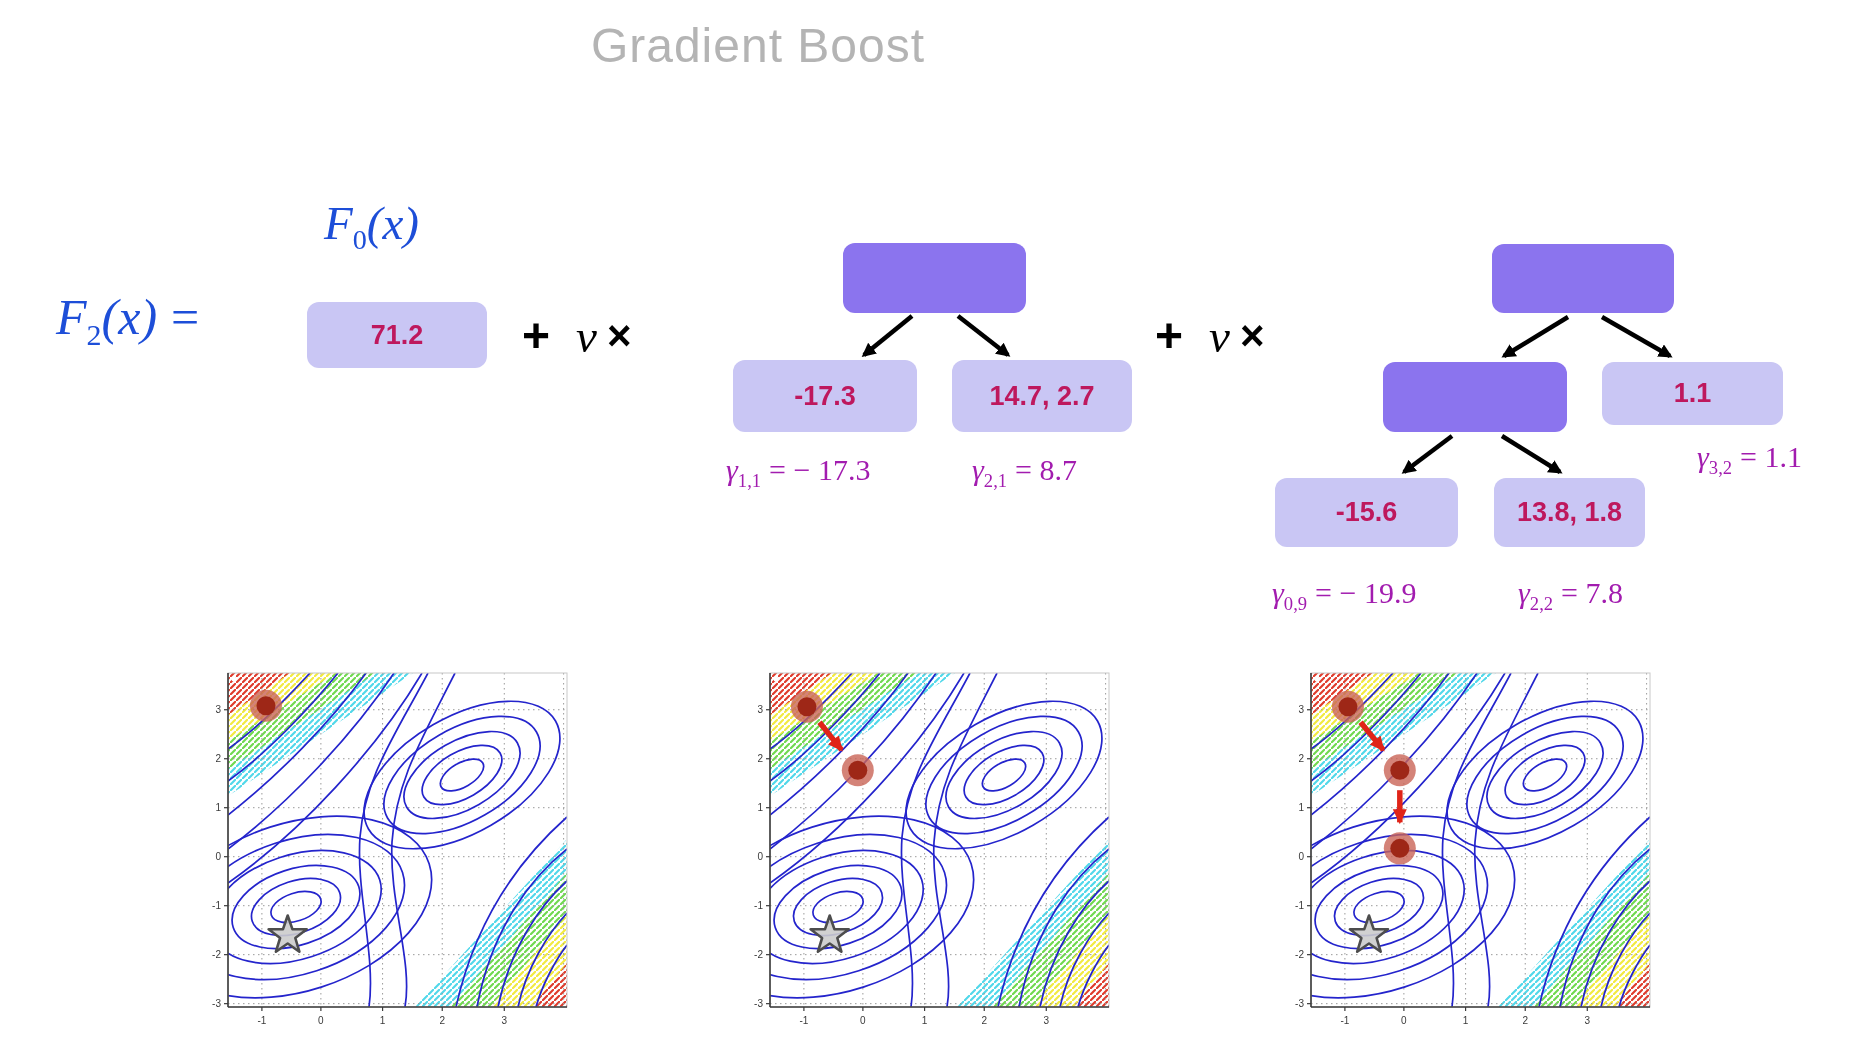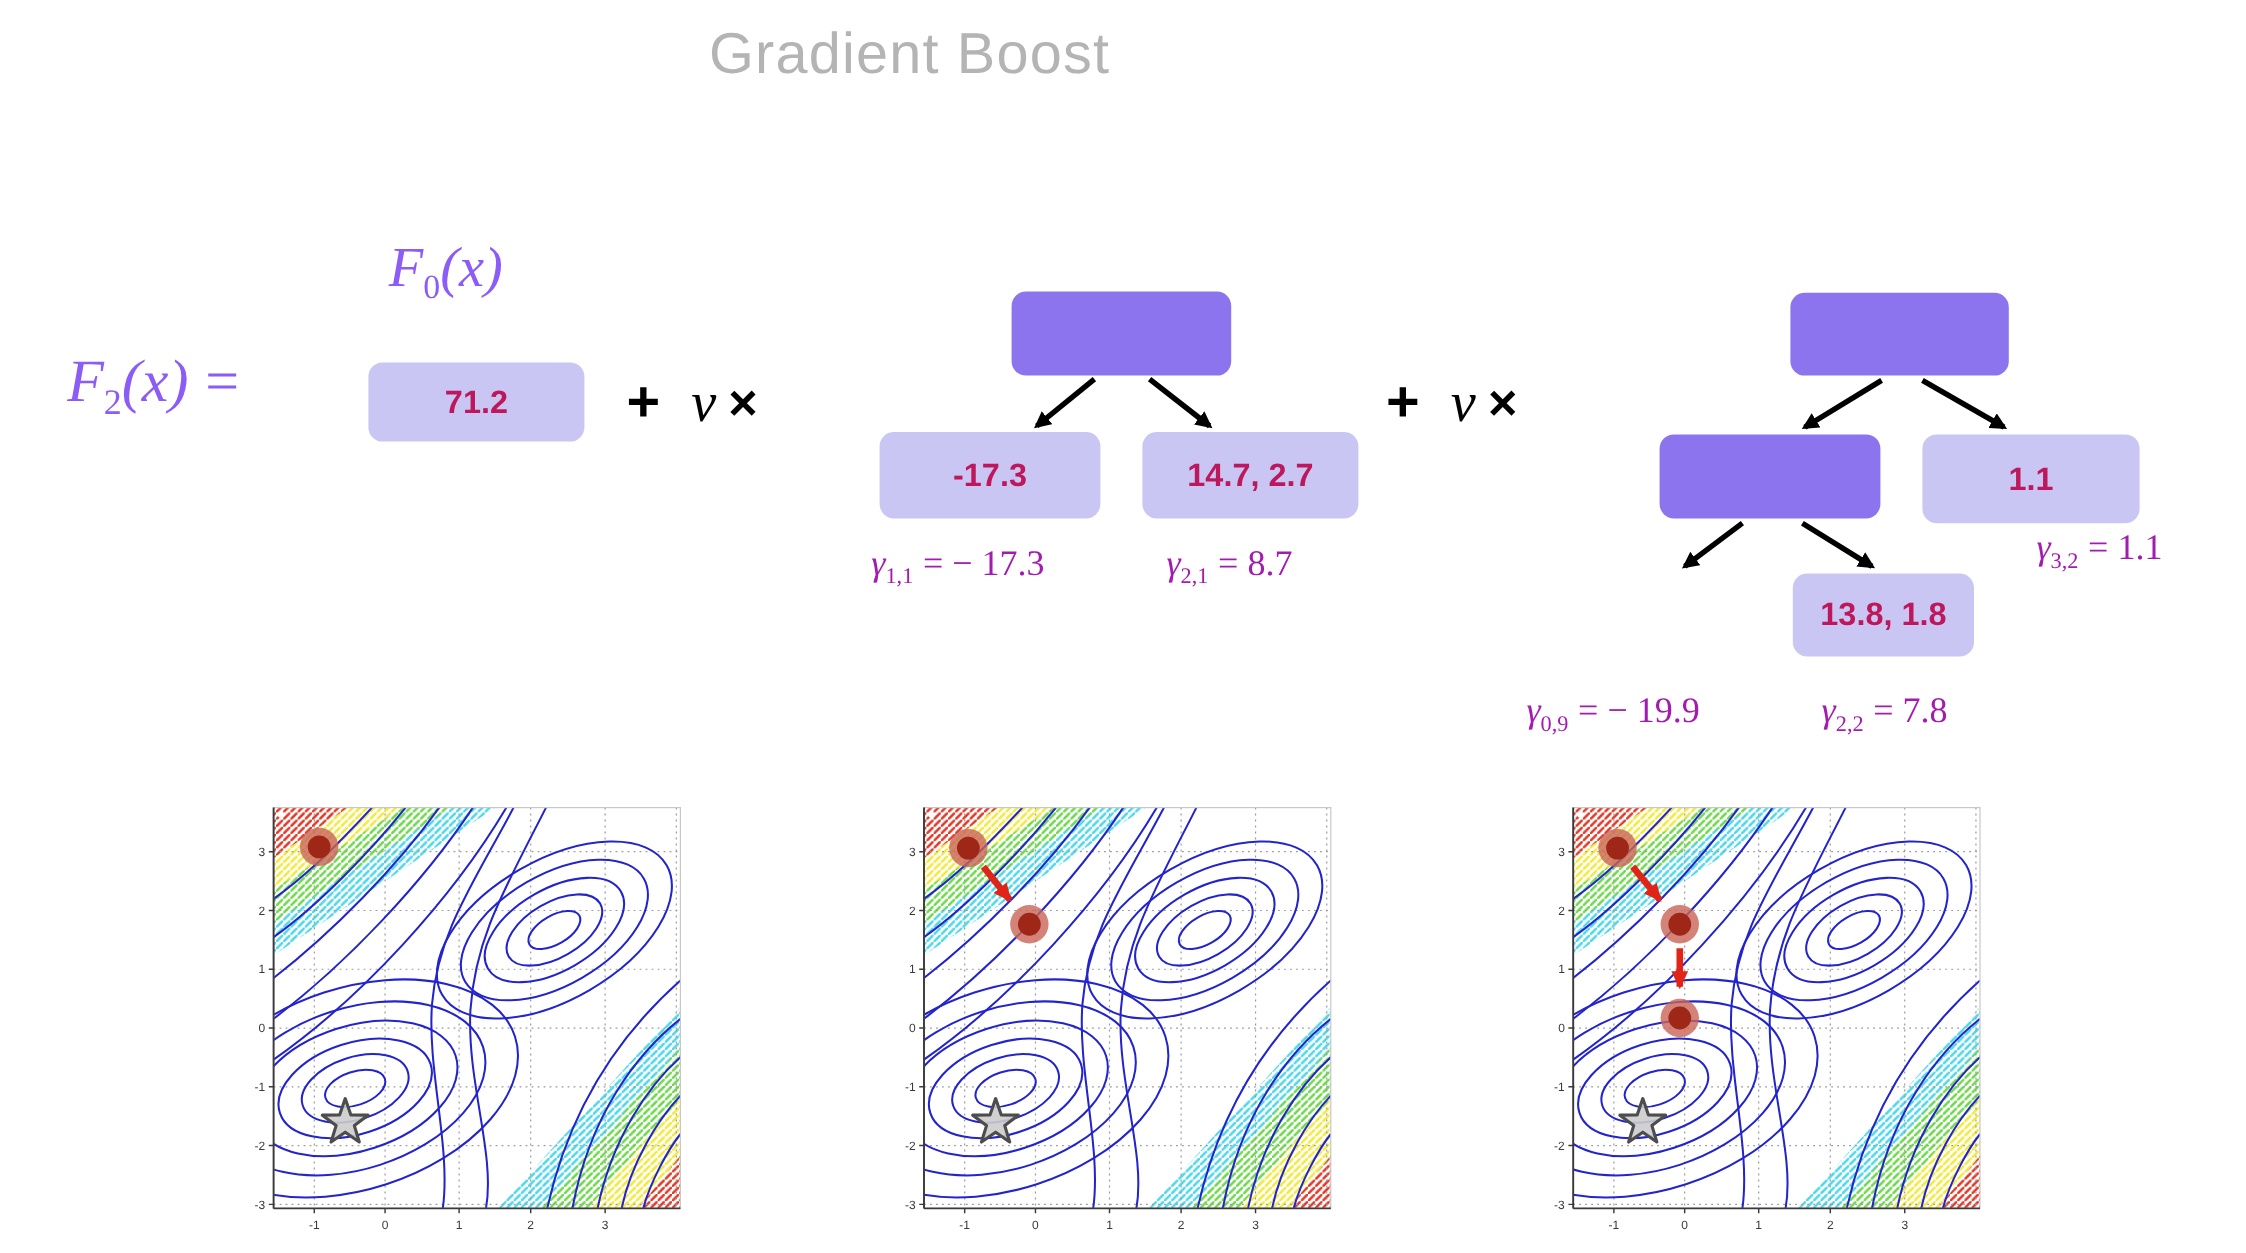--- a/index.html
+++ b/index.html
@@ -6,21 +6,21 @@
   body{
     width:1872px;height:1044px;position:relative;background:#ffffff;
     font-family:"Liberation Sans",sans-serif;overflow:hidden;
   }
   .title{
     position:absolute;left:0;top:18px;width:1516px;text-align:center;
     font-size:48px;color:#b4b4b4;letter-spacing:1px;font-weight:400;
   }
   .bigmath{
     position:absolute;font-family:"Liberation Serif",serif;font-size:50px;
-    color:#8b5cf6;white-space:nowrap;font-style:normal;
+    color:#1d4ed8;white-space:nowrap;font-style:normal;
   }
   .bigmath i{font-style:italic;}
   .bigmath sub{font-size:0.60em;line-height:0;font-style:normal;}
   .bigmath .eq{font-style:normal;margin-left:14px;}
   .opgroup{position:absolute;white-space:nowrap;display:flex;align-items:center;}
   .op-plus{font-size:48px;font-weight:700;color:#000;font-family:"Liberation Sans",sans-serif;}
   .op-nu{font-size:47px;font-style:italic;font-family:"Liberation Serif",serif;color:#000;margin-left:26px;}
   .op-times{font-size:42px;font-weight:600;color:#000;margin-left:10px;font-family:"Liberation Sans",sans-serif;}
   .tree{position:absolute;}
   .node{position:absolute;border-radius:12px;}
@@ -100,22 +100,25 @@
         <path d="M0,0 L14,7 L0,14 Z" fill="#000"></path>
       </marker>
     </defs>
     <line x1="318" y1="77" x2="254" y2="116" stroke="#000" stroke-width="4.5" marker-end="url(#bhead2)"></line>
     <line x1="352" y1="77" x2="420" y2="116" stroke="#000" stroke-width="4.5" marker-end="url(#bhead2)"></line>
     <line x1="202" y1="196" x2="154" y2="232" stroke="#000" stroke-width="4.5" marker-end="url(#bhead2)"></line>
     <line x1="252" y1="196" x2="310" y2="232" stroke="#000" stroke-width="4.5" marker-end="url(#bhead2)"></line>
   </svg>
   <div class="node purple" style="left: 242px; top: 4px; width: 182px; height: 69px; background: rgb(139, 116, 238);"></div>
   <div class="node purple" style="left: 133px; top: 122px; width: 184px; height: 70px; background: rgb(139, 116, 238);"></div>
-  <div class="node lavender" style="left: 352px; top: 122px; width: 181px; height: 74px; background: rgb(201, 198, 244);">
+  <div class="node lavender" style="left: 352px; top: 122px; width: 181px; height: 63px; background: rgb(201, 198, 244);">
     <span>1.1</span>
+  </div>
+  <div class="node lavender" style="left: 25px; top: 238px; width: 183px; height: 69px; background: rgb(201, 198, 244);">
+    <span>-15.6</span>
   </div>
   <div class="node lavender" style="left: 244px; top: 238px; width: 151px; height: 69px; background: rgb(201, 198, 244);">
     <span>13.8, 1.8</span>
   </div>
   <div class="gamma" style="left:447px;top:200px;">
     <i>γ</i><sub>3,2</sub><span class="gv">= 1.1</span>
   </div>
   <div class="gamma" style="left:22px;top:336px;">
     <i>γ</i><sub>0,9</sub><span class="gv">= − 19.9</span>
   </div>

